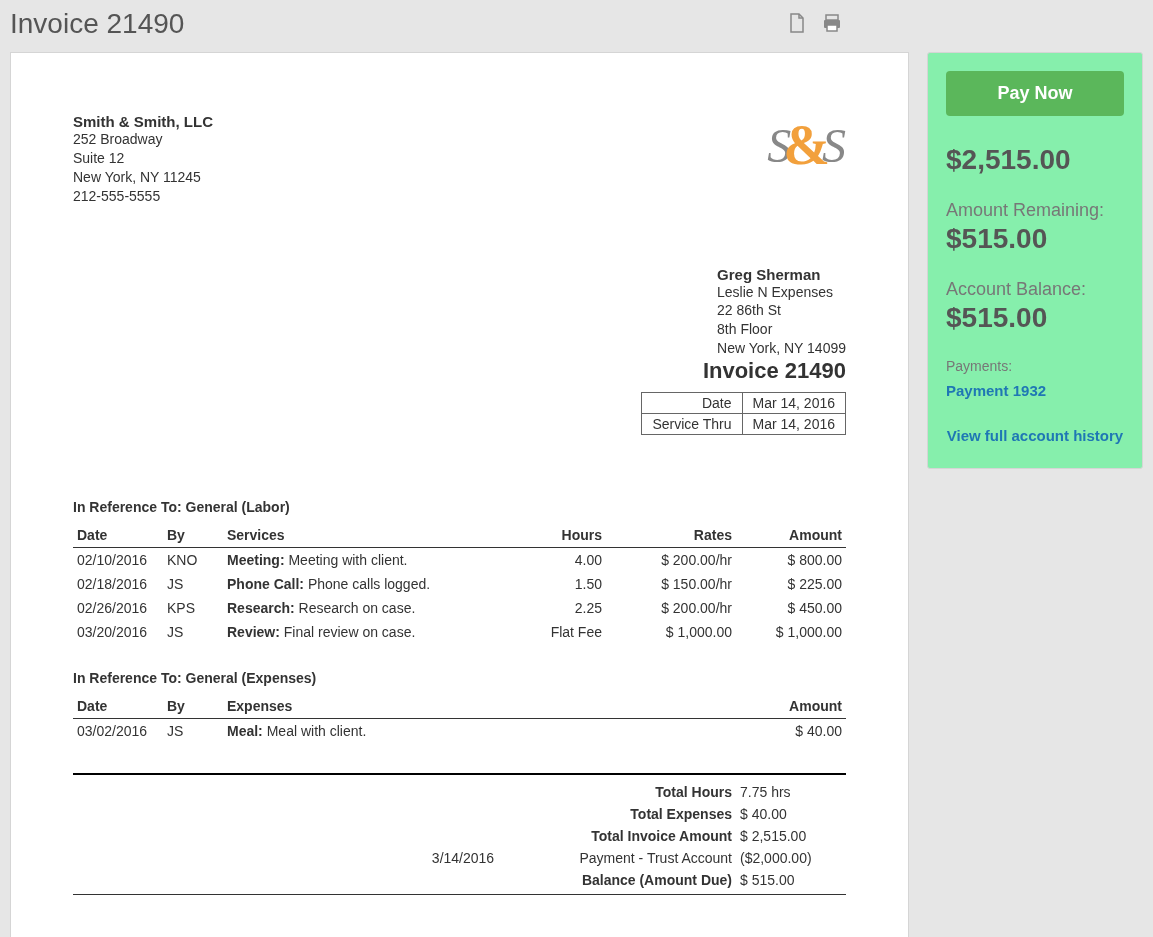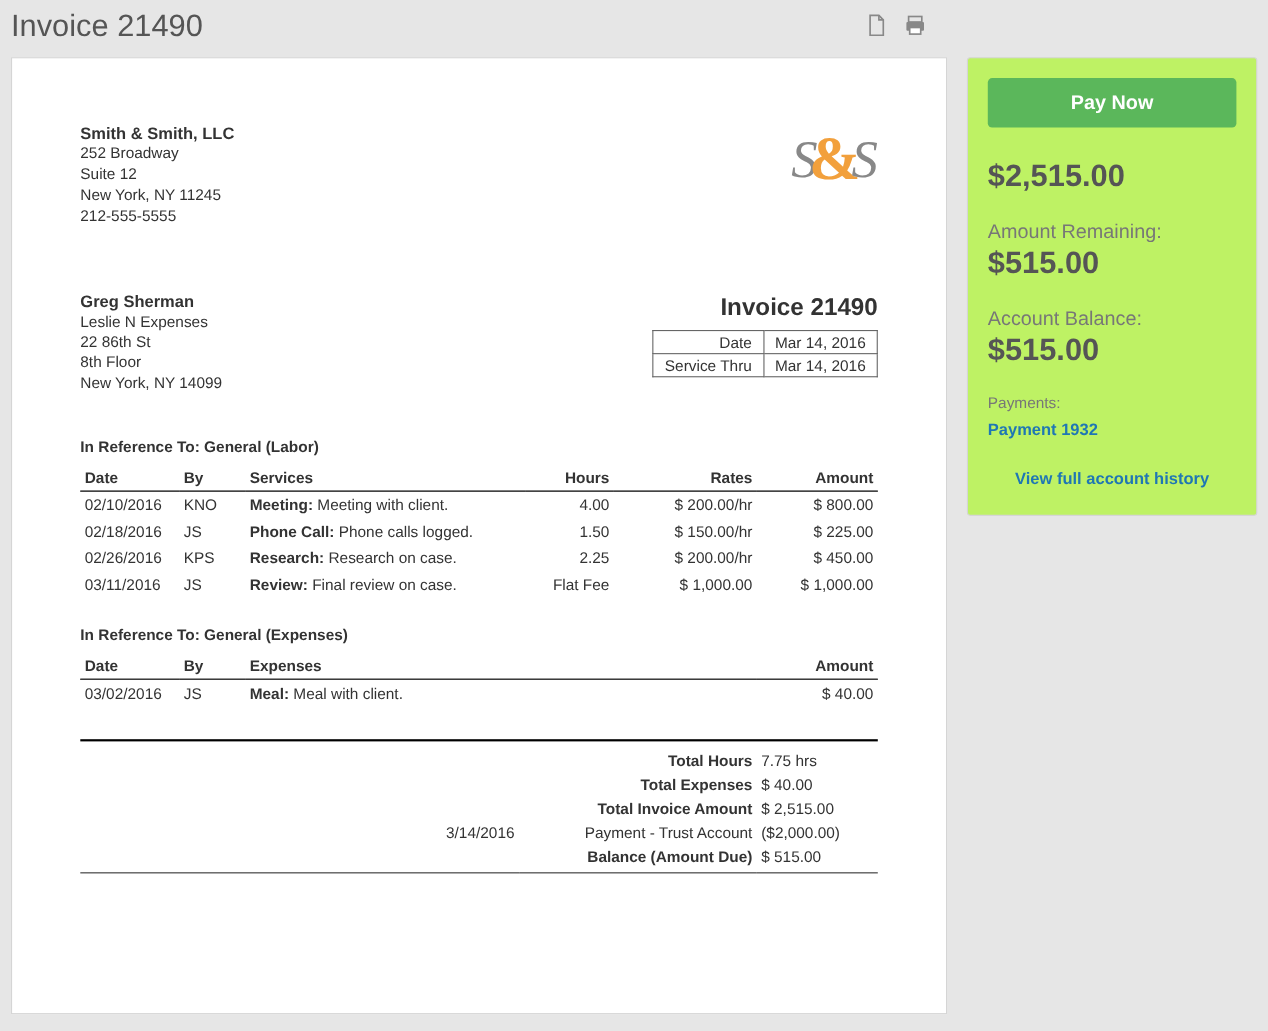--- a/index.html
+++ b/index.html
@@ -38,21 +38,21 @@
   .invoice-card {
     background: #fff;
     border: 1px solid #d5d5d5;
     flex: 1;
     padding: 60px 62px 80px 62px;
     min-height: 870px;
   }
   .from-block { margin-bottom: 60px; display:flex; justify-content:space-between; align-items:flex-start;}
   .from-name { font-weight: bold; font-size: 15px; }
   .from-line, .to-line { font-size: 14px; line-height: 1.35; }
-  .to-row { display:flex; justify-content:space-between; align-items:flex-start; margin-bottom:40px;}
+  .to-row { display:flex; justify-content:space-between; align-items:flex-end; margin-bottom:64px;flex-direction:column;}
   .to-name { font-weight: bold; font-size: 15px; }
   .inv-title { font-size: 22px; font-weight:700; text-align:right; margin-bottom:8px;}
   .date-table { border-collapse: collapse; font-size: 14px; margin-left:auto;}
   .date-table td { border:1px solid #666; padding: 2px 10px; }
   .date-table td:first-child { text-align:right; font-weight:400; }
   .date-table td:last-child { text-align:left; }
   .section-head { font-weight:bold; font-size:14px; margin-top:18px; margin-bottom:6px; }
   table.items { width:100%; border-collapse: collapse; font-size:14px; }
   table.items th { text-align:left; font-weight:bold; padding:6px 4px 4px 4px; border-bottom:1px solid #333;}
   table.items th.r, table.items td.r { text-align:right; }
@@ -62,23 +62,23 @@
   .totals-table { width:100%; border-collapse:collapse; font-size:14px; margin-top:6px;}
   .totals-table td { padding:3px 4px; }
   .totals-table td:first-child { width:55%; }
   .totals-table td.lbl { text-align:right; font-weight:bold; }
   .totals-table td.lbl-plain { text-align:right; font-weight:400; }
   .totals-table td.val { text-align:left; width:110px;}
   .totals-underline td { border-bottom:1px solid #333; padding-bottom:6px;}
 
   
   .side-card {
-    background:#bef264;
+    background:#86efac;
     border:1px solid #d5d5d5;
-    width:264px;
+    width:216px;
     border-radius:3px;
     padding:18px 18px 24px 18px;
   }
   .pay-btn {
     display:block;
     width:100%;
     background:#5bb75b;
     color:#fff;
     font-size:18px;
     font-weight:600;
@@ -194,21 +194,21 @@
           </tr>
           <tr>
             <td>02/26/2016</td>
             <td>KPS</td>
             <td><span class="svc-type">Research:</span> Research on case.</td>
             <td class="r">2.25</td>
             <td class="r">$ 200.00/hr</td>
             <td class="r">$ 450.00</td>
           </tr>
           <tr>
-            <td>03/11/2016</td>
+            <td>03/20/2016</td>
             <td>JS</td>
             <td><span class="svc-type">Review:</span> Final review on case.</td>
             <td class="r">Flat Fee</td>
             <td class="r">$ 1,000.00</td>
             <td class="r">$ 1,000.00</td>
           </tr>
         </tbody>
     </table>
 
     <div class="section-head" style="margin-top:26px">In Reference To: General (Expenses)</div>

